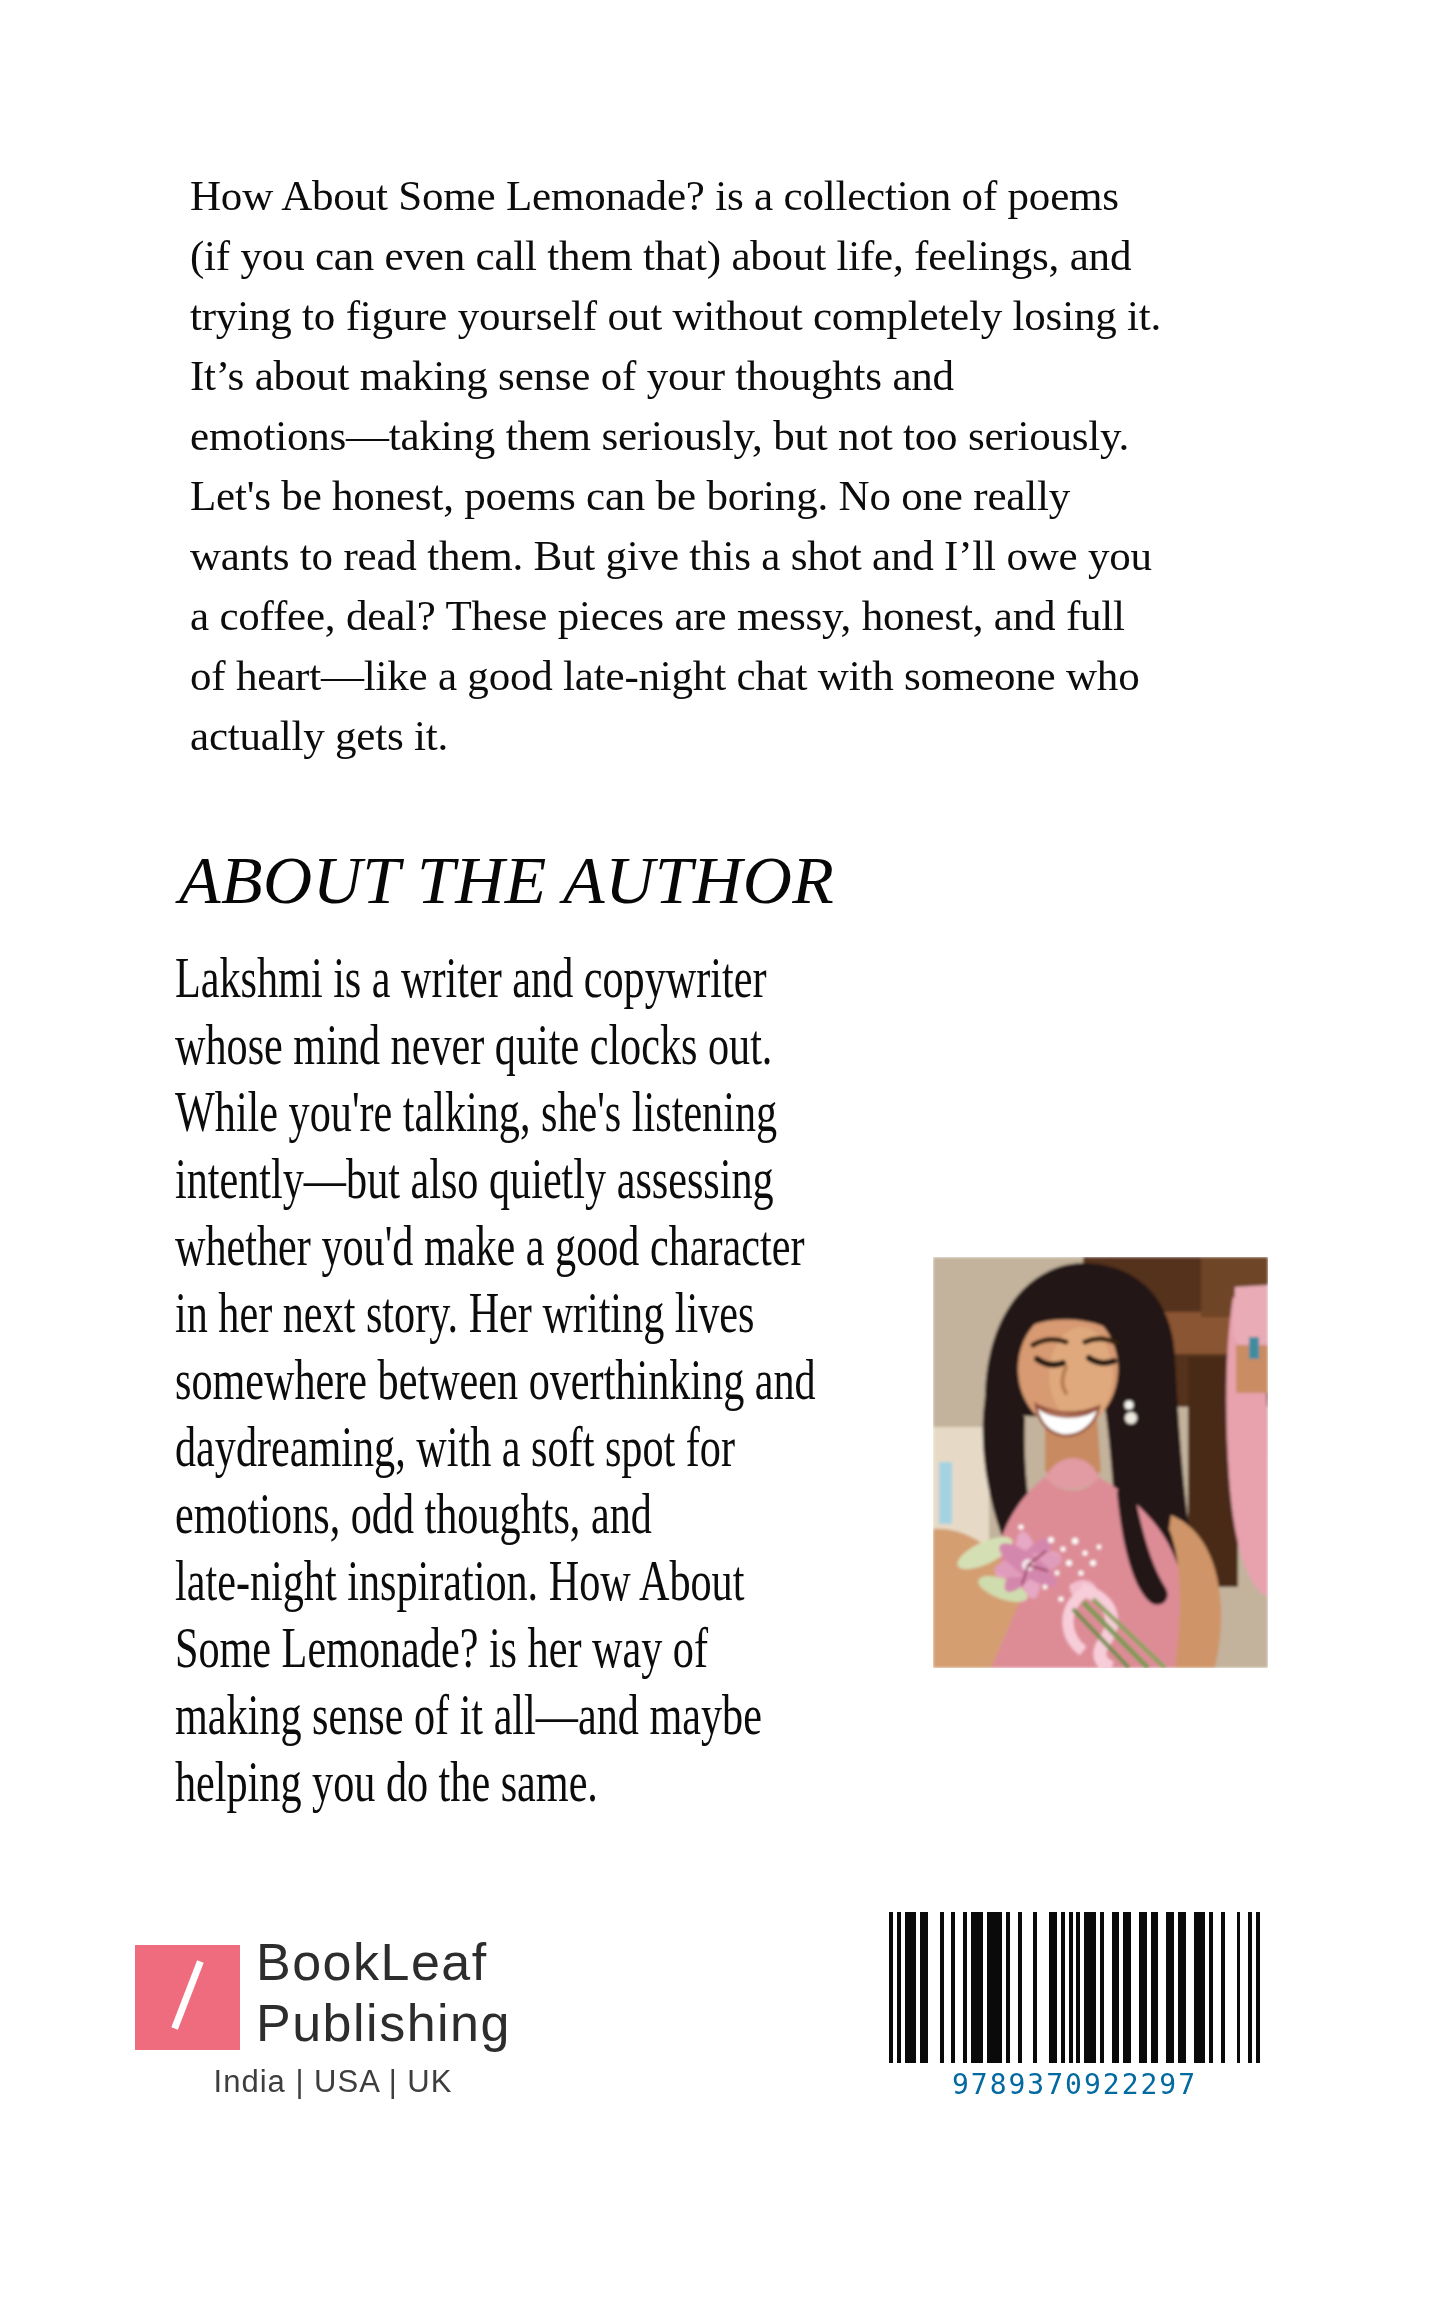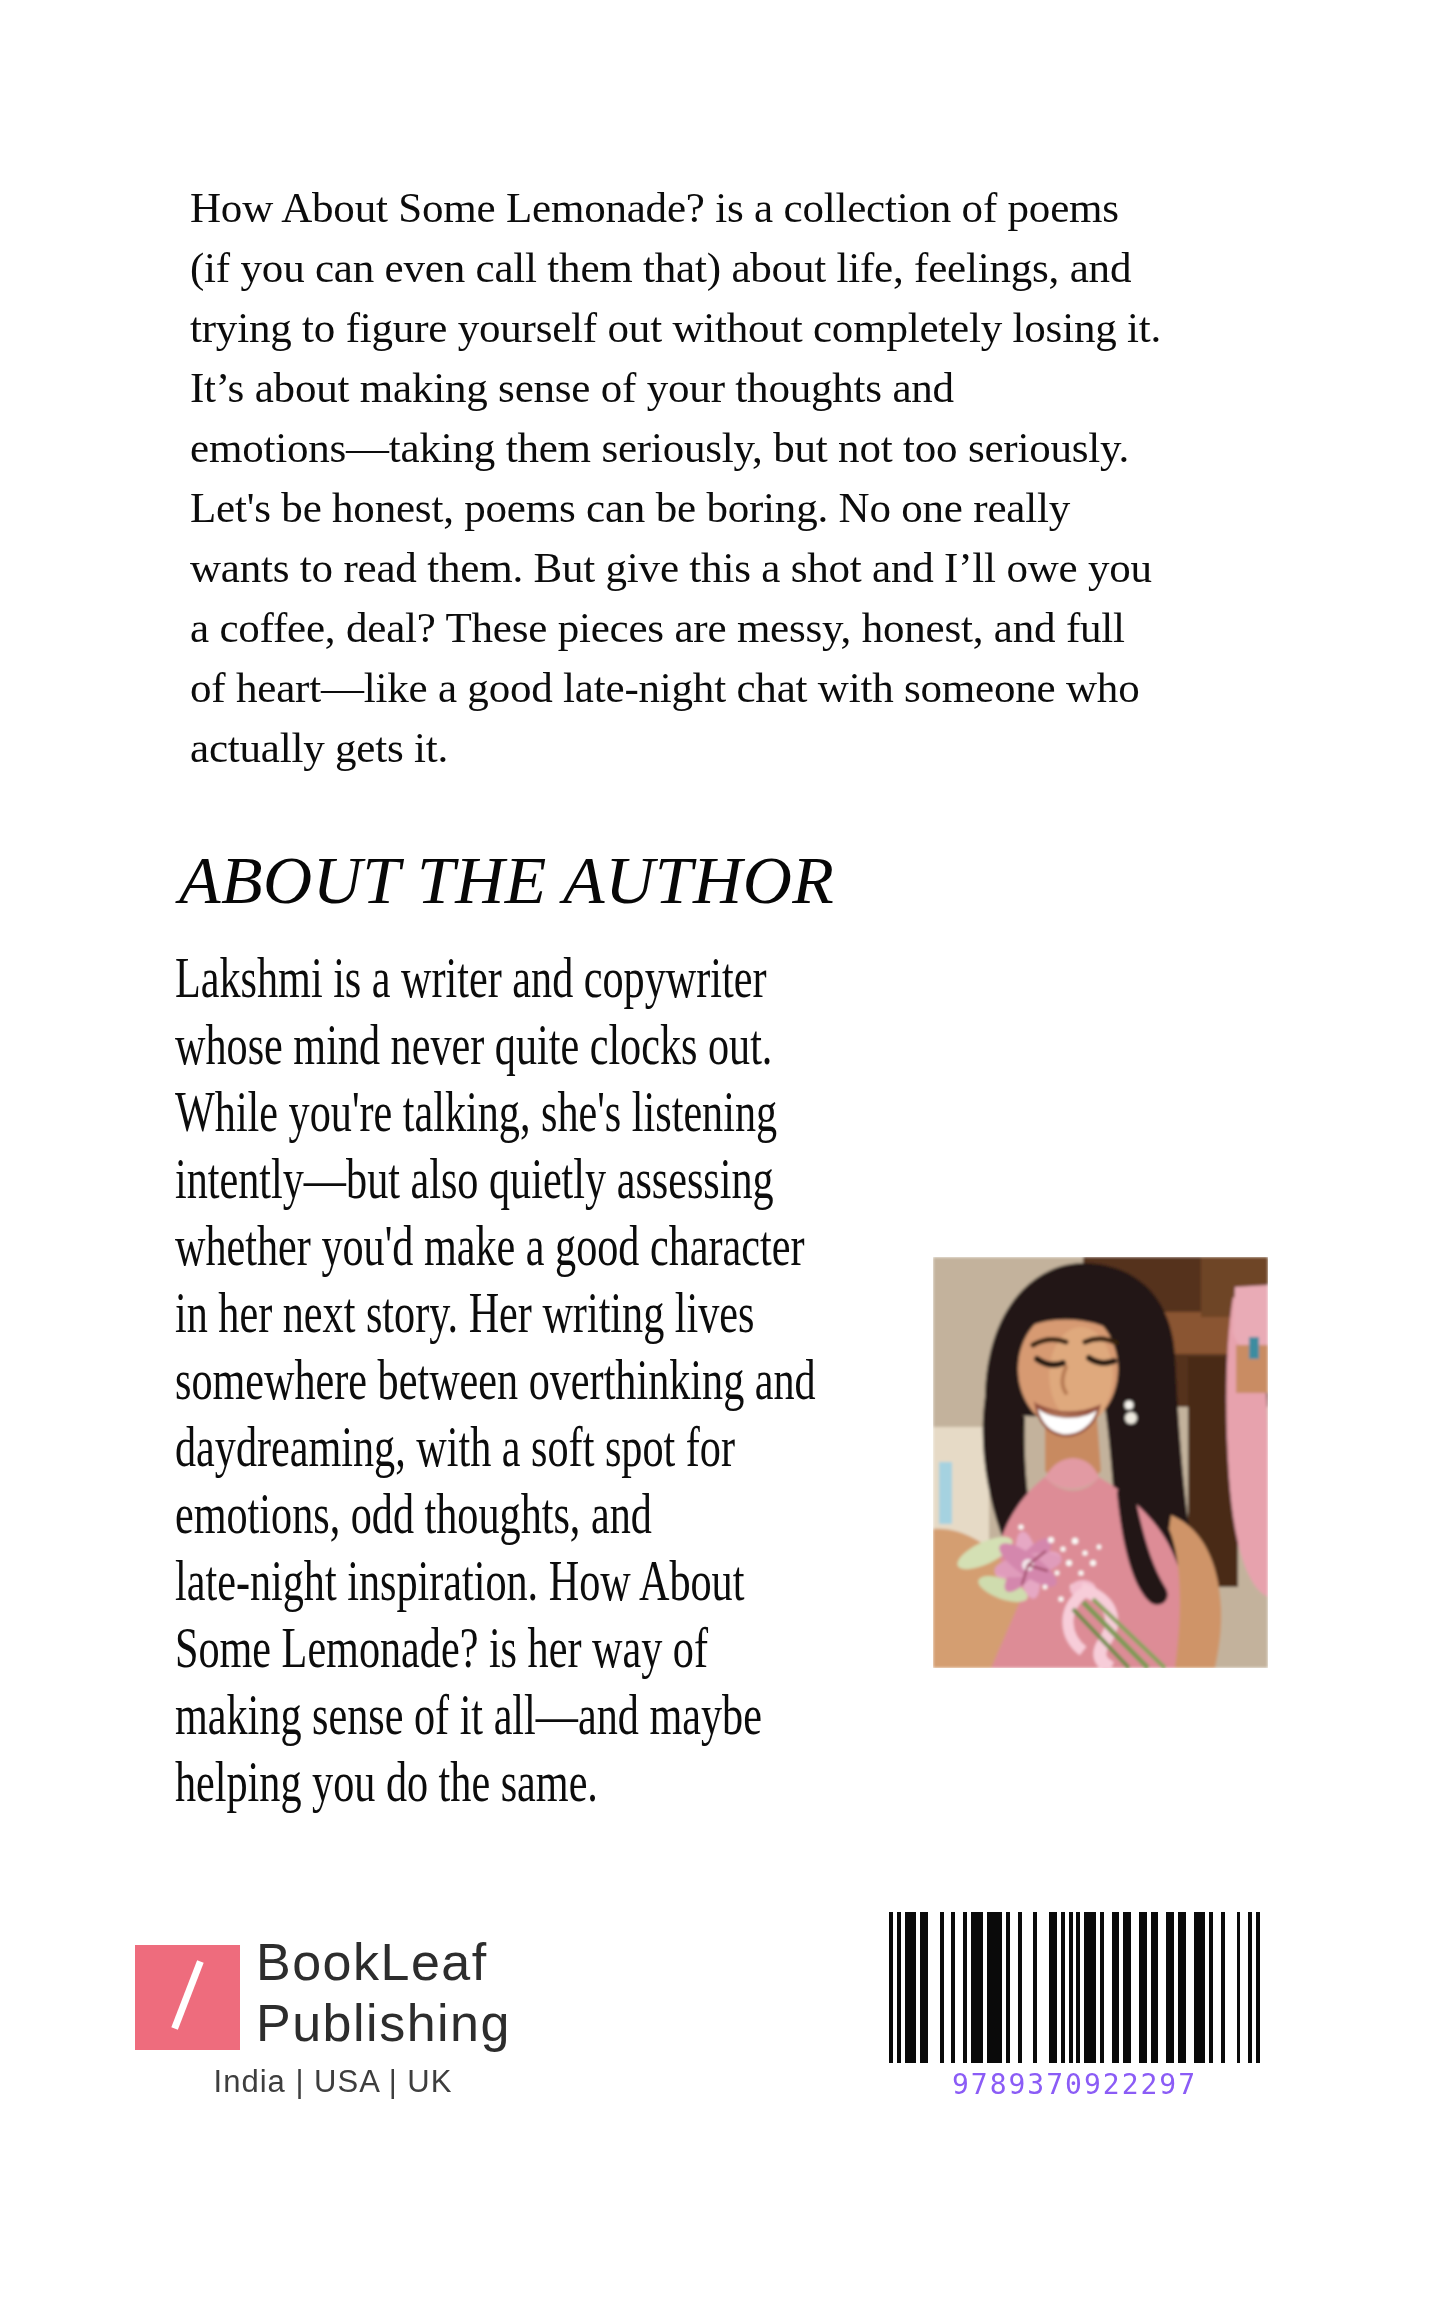--- a/index.html
+++ b/index.html
@@ -8,21 +8,21 @@
     width:1445px;height:2299px;
     margin:0 auto;
     background:#ffffff;
     overflow:hidden;
     font-family:"Liberation Serif", serif;
   }
   
   .blurb{
     position:absolute;left:190px;top:166px;width:1150px;
     font-size:43px;line-height:60px;color:#0c0c0c;
-    white-space:pre-line;letter-spacing:-0.2px;margin-top:12px;
+    white-space:pre-line;letter-spacing:-0.2px;
   }
   
   .about-heading{
     position:absolute;left:179px;top:842px;
     font-size:68px;line-height:76px;color:#070707;
     letter-spacing:0.5px;white-space:nowrap;font-weight:400;font-style:italic;
   }
   .bio{
     position:absolute;left:175px;top:944px;width:900px;
     font-size:57px;line-height:67px;color:#0c0c0c;
@@ -57,21 +57,21 @@
     text-align:center;letter-spacing:1px;white-space:nowrap;
   }
   
   .barcode-bars{
     position:absolute;left:889px;top:1912px;width:371px;height:151px;
   }
   .barcode-bars svg{display:block;width:371px;height:151px;}
   .barcode-digits{
     position:absolute;left:889px;top:2068px;width:371px;
     font-family:"DejaVu Sans Mono", monospace;
-    font-size:28px;line-height:34px;color:#8b5cf6;
+    font-size:28px;line-height:34px;color:#0369a1;
     text-align:center;letter-spacing:2px;white-space:nowrap;
   }
 </style>
 </head>
 <body>
 
 <div class="cover" style="background: rgb(255, 255, 255);">
 
   <div class="blurb">How About Some Lemonade? is a collection of poems
 (if you can even call them that) about life, feelings, and

